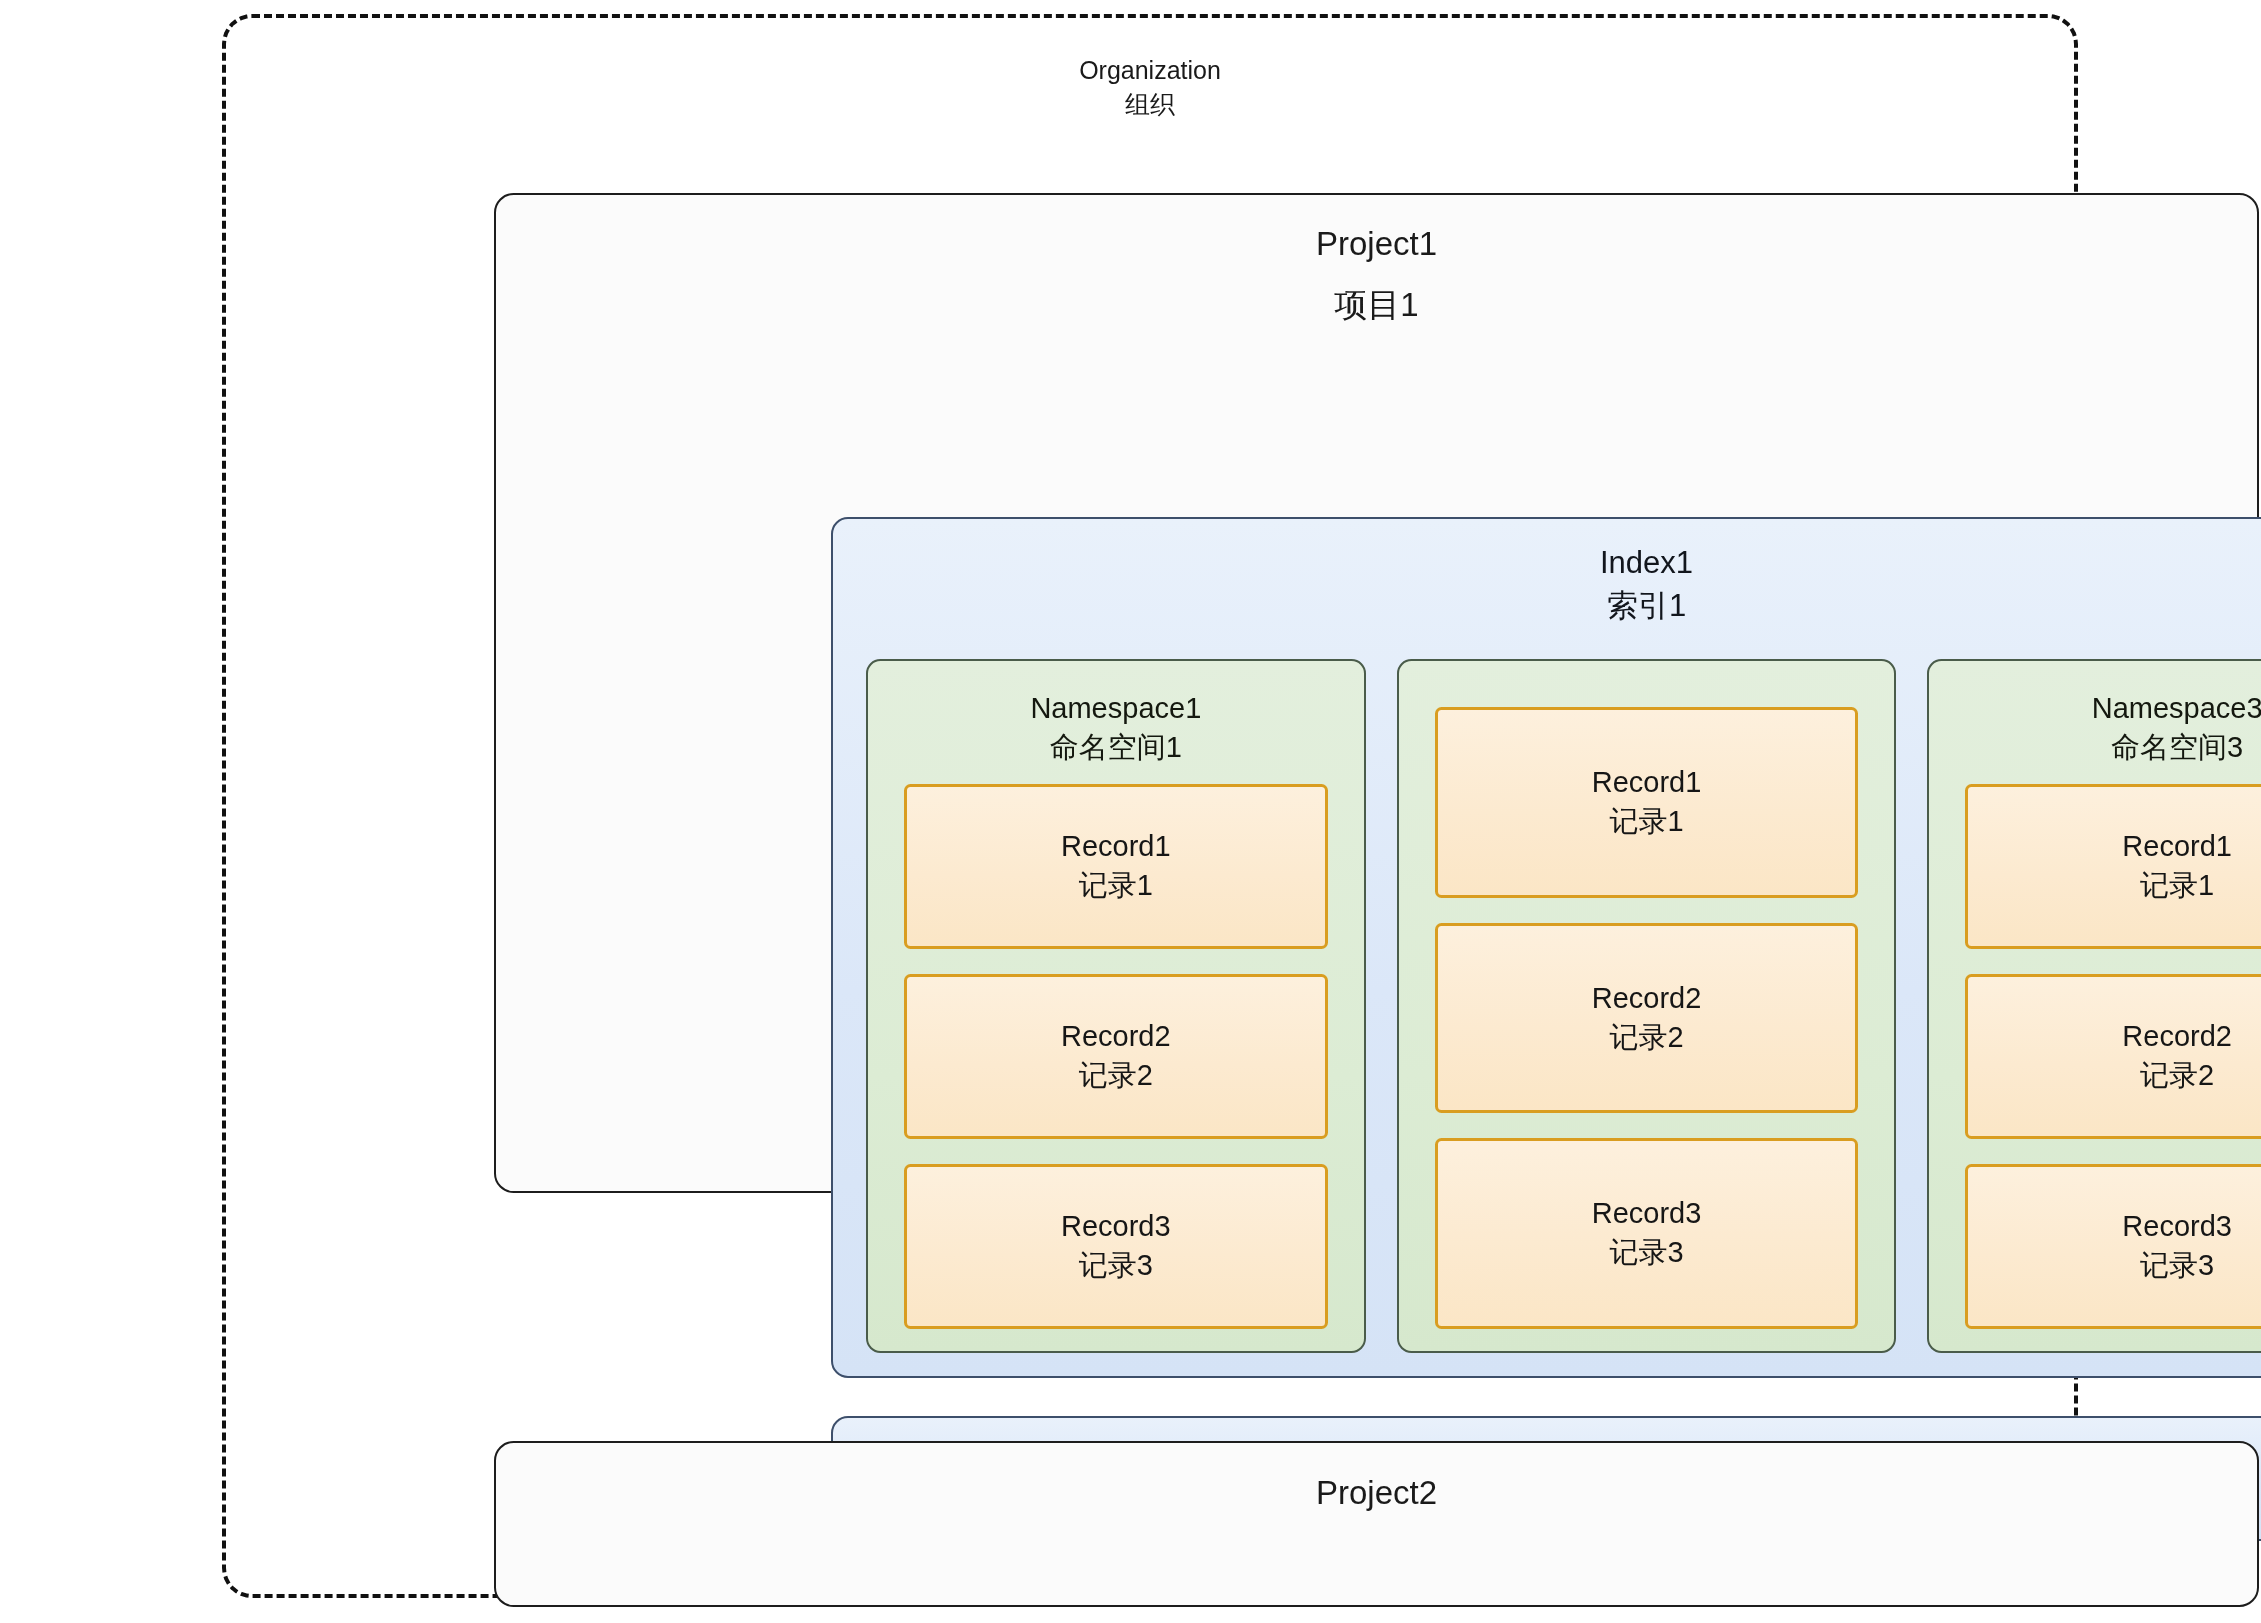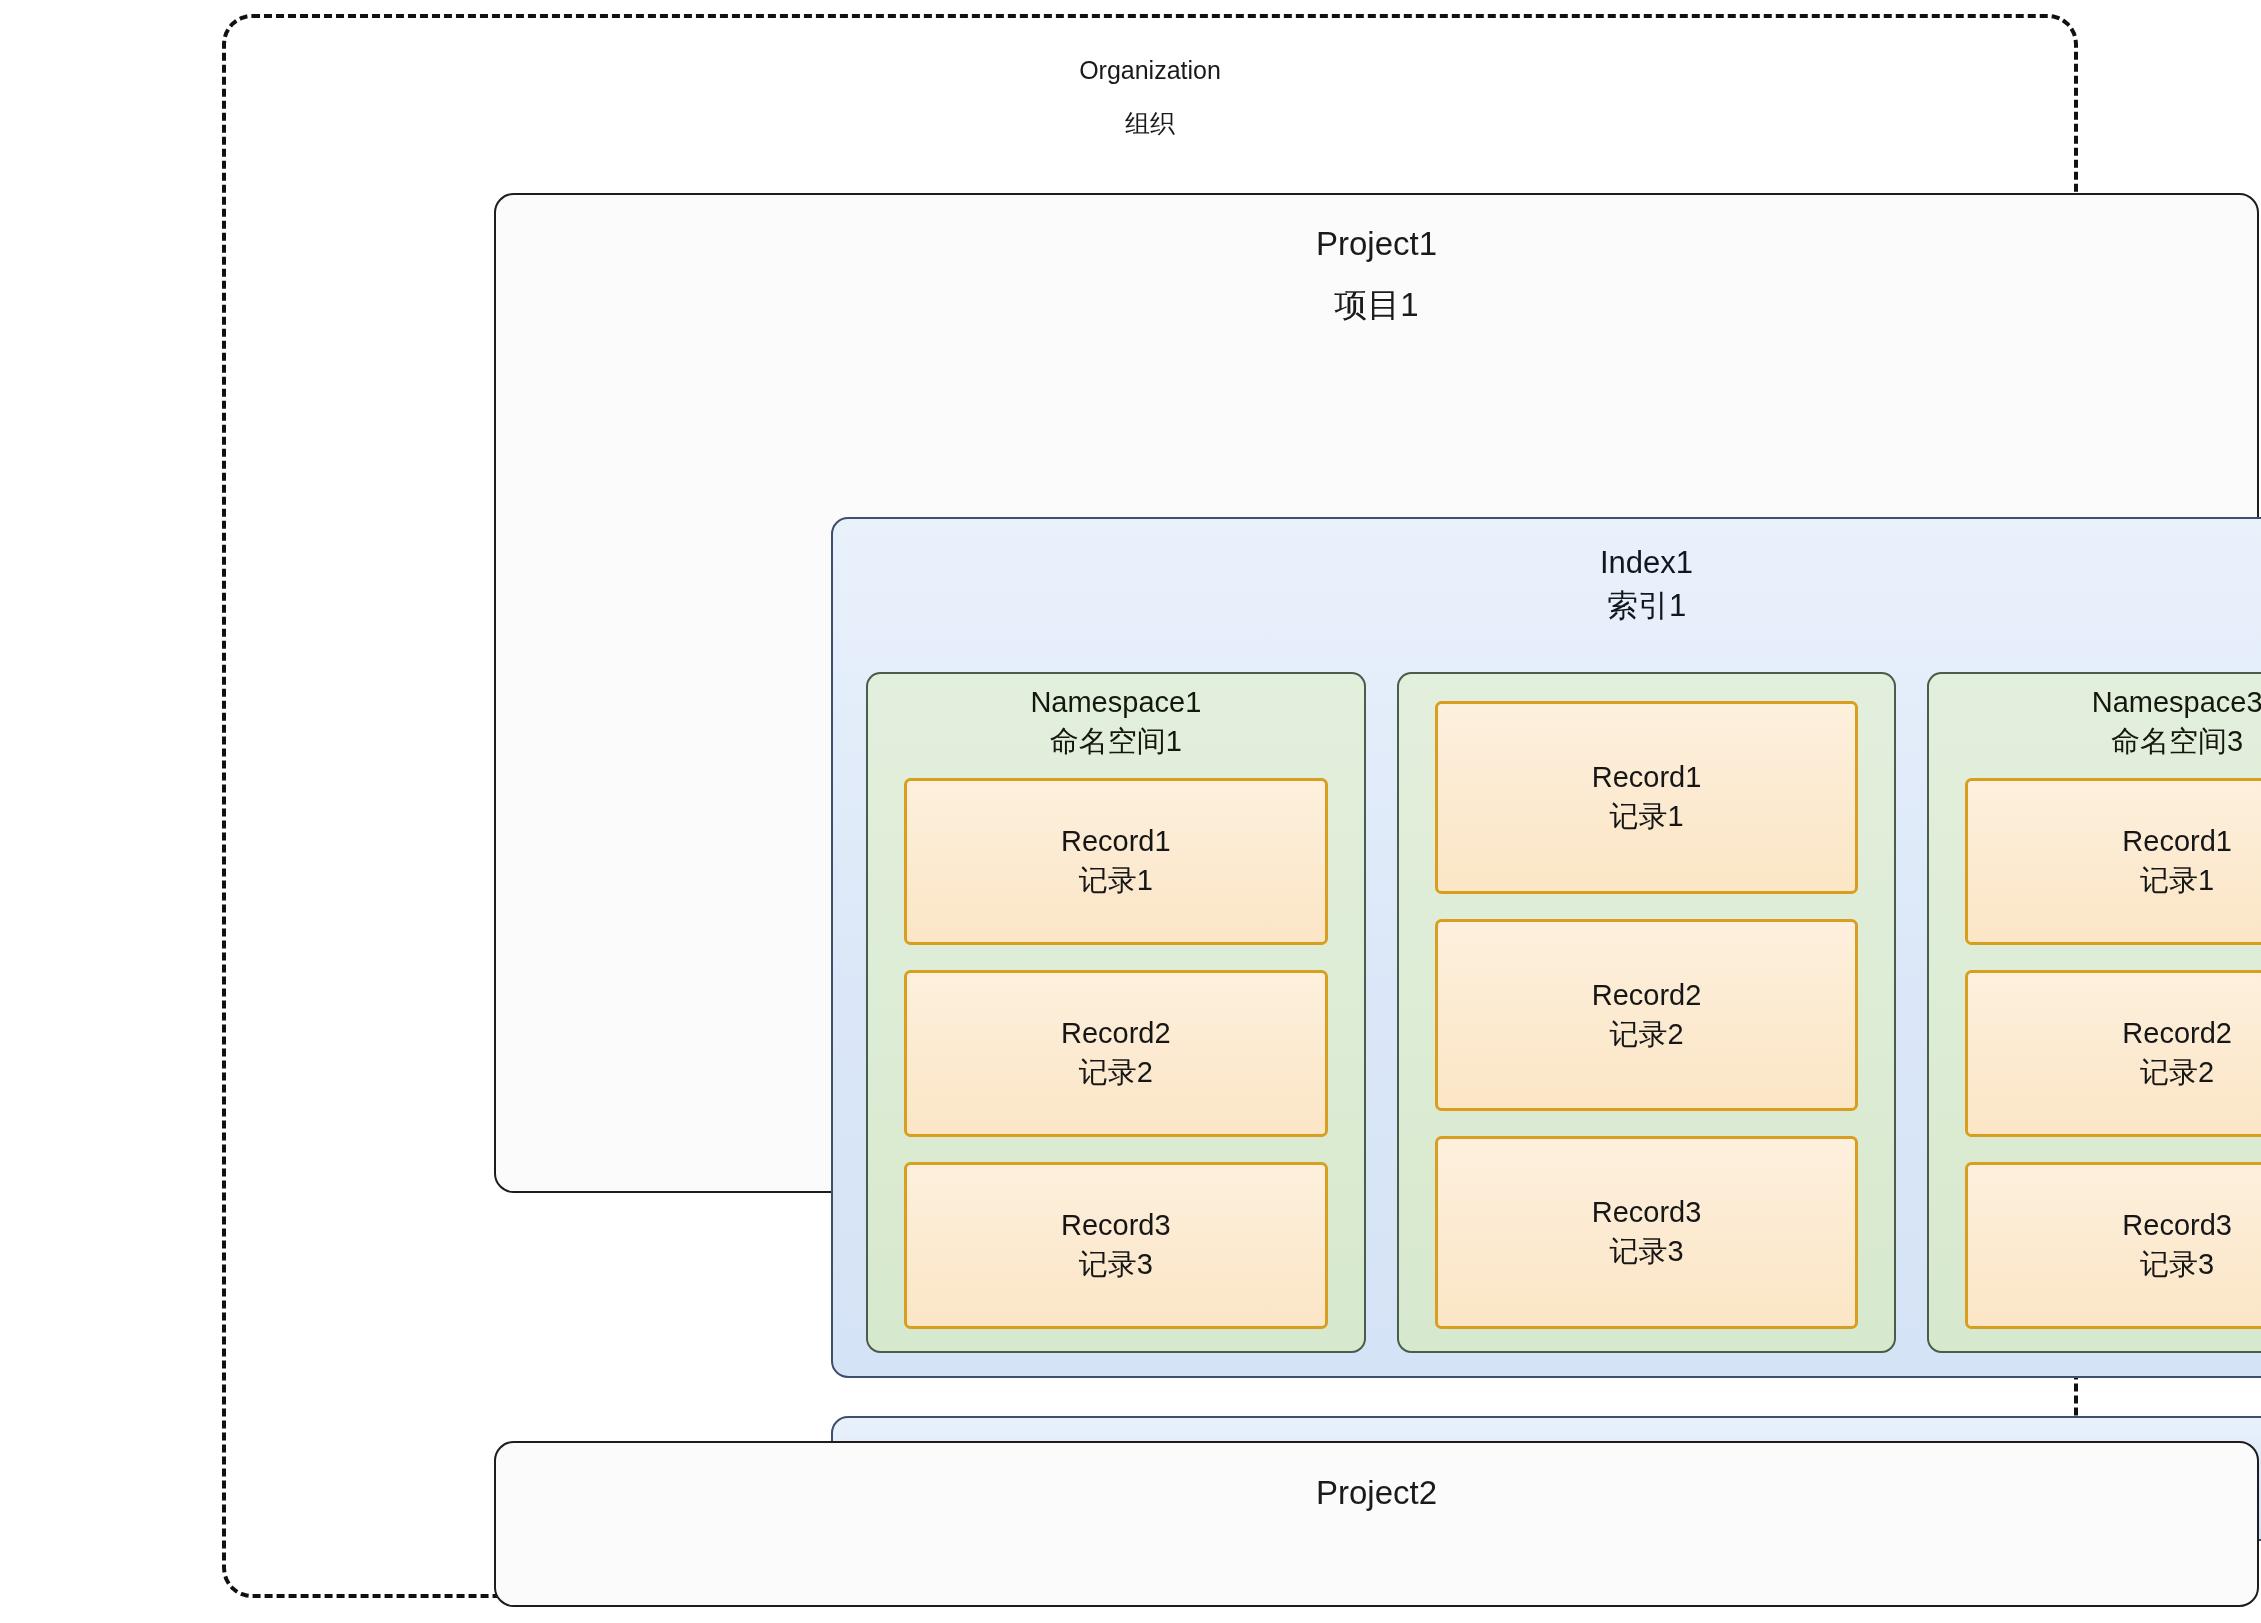--- a/index.html
+++ b/index.html
@@ -49,21 +49,21 @@
     background: #ffffff;
   }
   .org > .label {
     position: absolute;
     left: 0;
     right: 0;
     top: 36px;
     font-size: 25px;
     color: #1a1a1a;
   }
-  .org > .label .zh { margin-top: 20px; }
+  .org > .label .zh { margin-top: 1px; }
 
   
   .project {
     position: absolute;
     box-sizing: border-box;
     border: 2.6px solid #1d1d1d;
     border-radius: 19.6px;
     background: #fbfbfb;
   }
   .project > .label {
@@ -135,22 +135,21 @@
   .namespace {
     position: relative;
     flex: 1 1 0;
     box-sizing: border-box;
     border: 2.6px solid #4a5c4a;
     border-radius: 14.4px;
     background: linear-gradient(180deg, #e3efdd 0%, #dcecd4 60%, #d6e8cd 100%);
     display: flex;
     flex-direction: column;
     align-items: stretch;
-    padding: 10px 36px 22px 36px;
-    margin-top: 13px;
+    padding: 29px 36px 22px 36px;
   }
   .namespace > .ns-label {
     text-align: center;
     font-size: 29px;
     line-height: 1.30;
     color: #14180f;
     margin-bottom: 17px;
     user-select: none;
   }
   .namespace > .ns-label .en,

